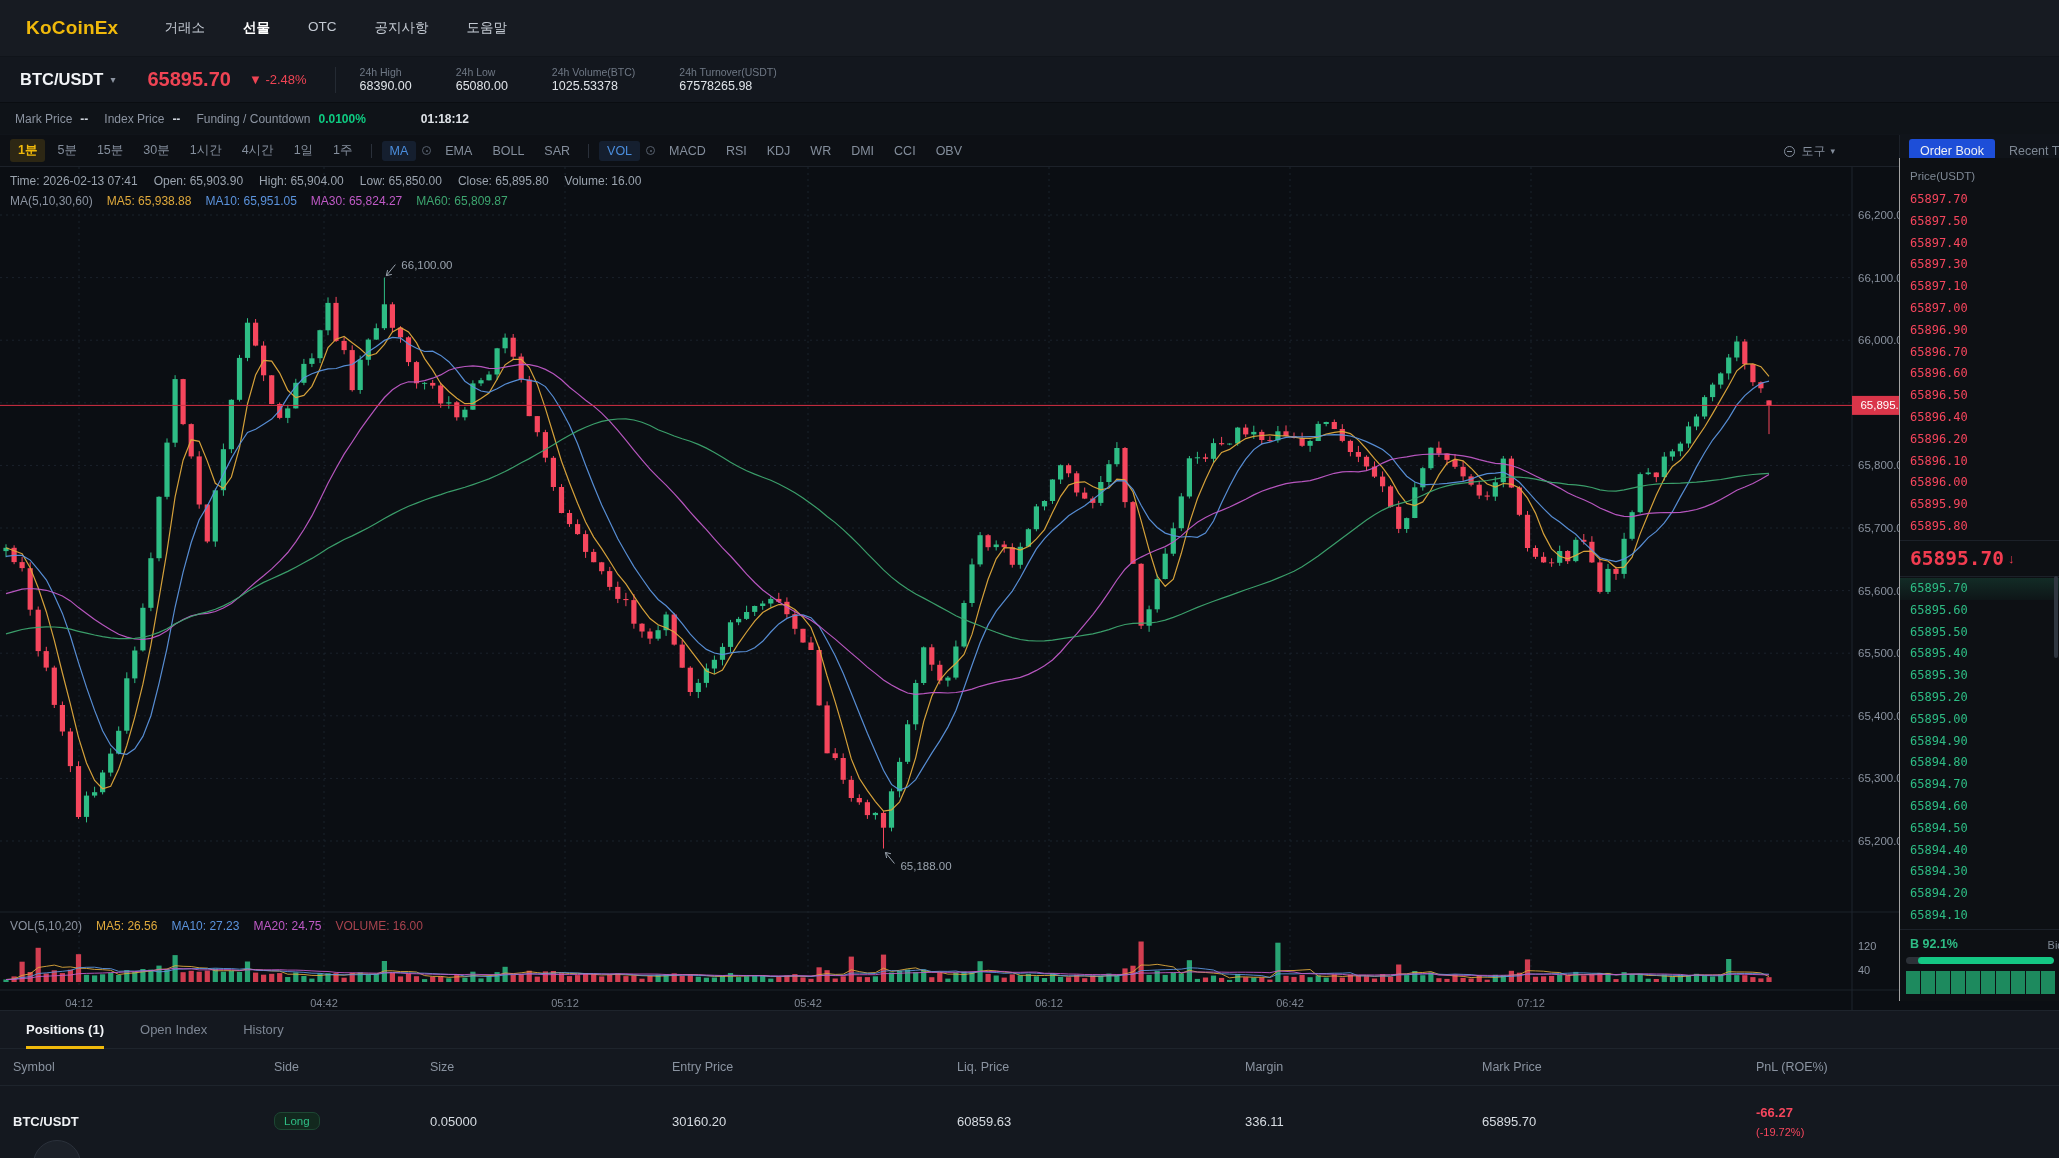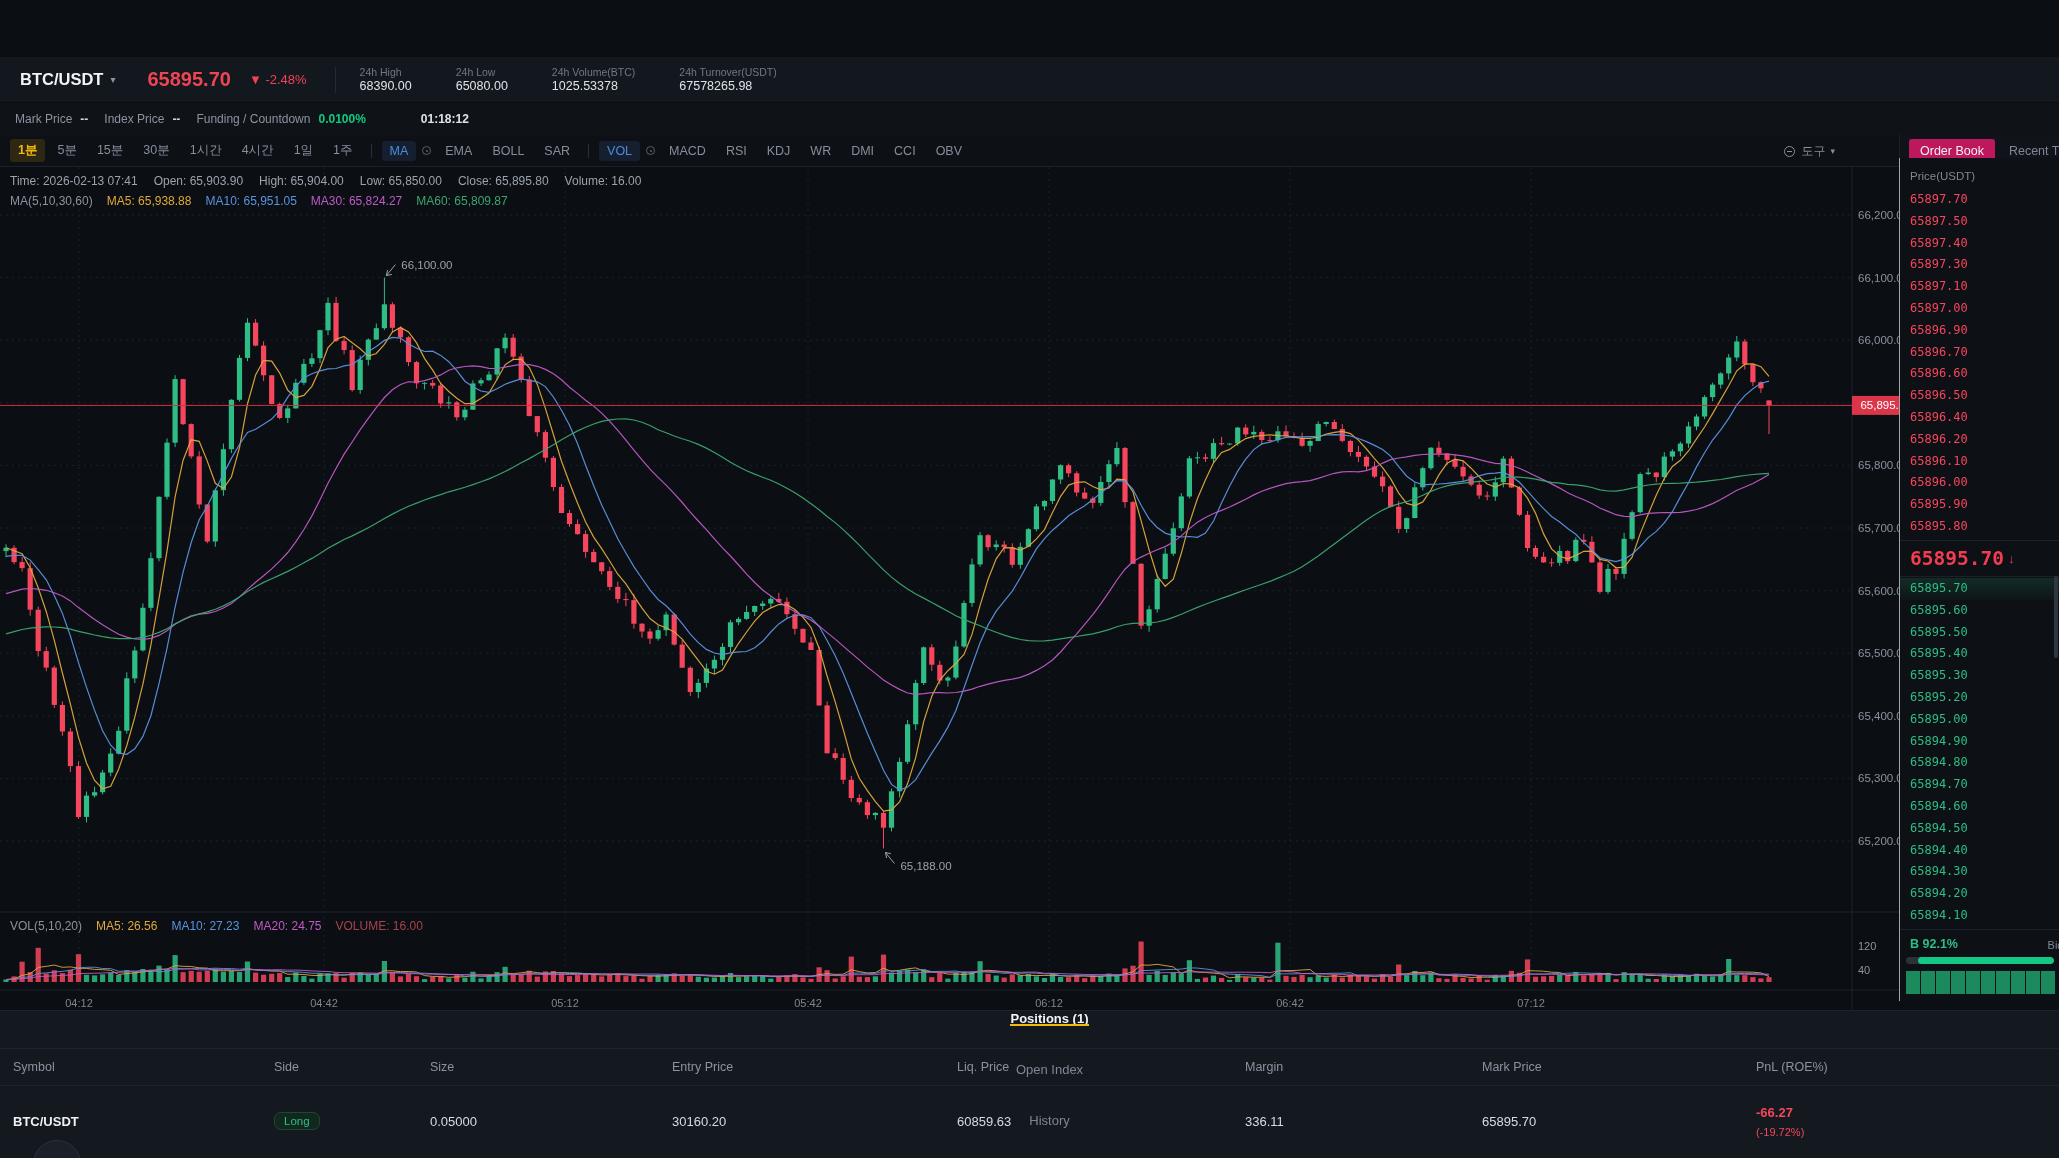--- a/index.html
+++ b/index.html
@@ -50,21 +50,21 @@
   .gear { width:9px; height:9px; border:1px solid #565f6c; border-radius:50%; display:inline-block; margin:0 2px; position:relative; }
   .gear::after { content:""; position:absolute; left:2.5px; top:2.5px; width:2px; height:2px; background:#565f6c; border-radius:50%; }
   .tools-wrap { position:absolute; right:224px; top:0; height:32px; display:flex; align-items:center; color:#848e9c; cursor:pointer; }
   .tools-icon { width:11px; height:11px; border:1px solid #848e9c; border-radius:50%; margin-right:6px; position:relative; }
   .tools-icon::after { content:""; position:absolute; left:2px; top:4.5px; width:5px; height:1px; background:#848e9c; }
   .tools-caret { font-size:9px; margin-left:5px; }
   .panel-tabs { position:absolute; left:1899px; top:0; width:160px; height:32px; background:#10141a;
     display:flex; align-items:center; gap:14px; padding-left:9px; overflow:hidden; white-space:nowrap;
     border-left:1px solid #1c2129; }
   .ptab { color:#7e8894; font-size:12.5px; cursor:pointer; white-space:nowrap; }
-  .ptab.active { color:#eef0f3; background:#be185d; padding:5px 11px; border-radius:3px; }
+  .ptab.active { color:#eef0f3; background:#1d4ed8; padding:5px 11px; border-radius:3px; }
 
   
   .chart-region { position:absolute; left:0; top:167px; width:1920px; height:843px; background:#0b0e13; }
   .legend-row { position:absolute; left:10px; display:flex; gap:16px; font-size:12px; color:#9aa3ae; pointer-events:none; white-space:nowrap; }
   #legend-ohlc { top:7px; }
   #legend-ma { top:27px; gap:14px; }
   #legend-vol { top:752px; gap:14px; }
 
   
   .orderbook { position:absolute; left:1899px; top:158px; width:160px; height:843px;
@@ -86,21 +86,21 @@
   .ob-ratio { position:absolute; left:10px; top:779px; width:150px; font-size:12.5px; font-weight:bold; color:#2ebd85; }
   .ob-side-label { position:absolute; right:-10px; top:781px; font-size:11px; color:#7e8894; font-weight:normal; }
   .ob-bar { position:absolute; left:6px; top:799px; width:148px; height:7px; border-radius:3.5px; background:#2c3138; overflow:hidden; }
   .ob-bar-fill { position:absolute; right:0; top:0; height:7px; background:#14c784; border-radius:3.5px; }
   .ob-blocks { position:absolute; left:6px; top:813px; display:flex; gap:1.5px; }
   .ob-block { width:13.5px; height:23px; background:#1d8a5e; }
   .ob-scroll { position:absolute; right:1px; top:418px; width:4px; height:82px; background:#2f3640; border-radius:2px; }
 
   
   .positions { position:absolute; left:0; top:1010px; width:2059px; height:148px; background:#14181f; border-top:1px solid #1e242c; }
-  .pos-tabs { display:flex; gap:36px; align-items:center; height:38px; padding-left:40px; border-bottom:1px solid #1e242c;flex-direction:column; }
+  .pos-tabs { display:flex; gap:36px; align-items:center; height:38px; padding-left:26px; border-bottom:1px solid #1e242c; }
   .pos-tab { font-size:13px; color:#7e8794; cursor:pointer; position:relative; height:38px; display:flex; align-items:center; }
   .pos-tab.active { color:#f2f4f7; font-weight:bold; }
   .pos-tab.active::after { content:""; position:absolute; left:0; bottom:0; width:100%; height:2.5px; background:#f0b90b; }
   .pos-grid { display:grid; grid-template-columns:261px 156px 242px 285px 288px 237px 274px auto; padding-left:13px; }
   .pos-headers { height:37px; align-items:center; border-bottom:1px solid #1e242c; }
   .pos-headers .hcell { font-size:12.5px; color:#8a93a0; }
   .pos-row { height:70px; align-items:center; }
   .pos-row .cell { font-size:13px; color:#d7dce2; }
   .pos-row .sym { font-weight:bold; color:#eef0f3; }
   .badge-long { display:inline-block; color:#2ebd85; background:#12281e; border:1px solid #1d4733;
@@ -112,20 +112,30 @@
   .fab-circle { position:absolute; left:33px; top:1140px; width:48px; height:48px; border-radius:50%;
     background:#1c2129; border:1px solid #2b313b; }
 
   svg text { font-family:"Liberation Sans", sans-serif; }
 </style>
 </head>
 <body>
 
 <div class="app">
 
+  <header class="navbar">
+    <div class="brand">KoCoinEx</div>
+    <nav class="nav-items" id="nav-items">
+        <span class="nav-item">거래소</span>
+        <span class="nav-item active">선물</span>
+        <span class="nav-item">OTC</span>
+        <span class="nav-item">공지사항</span>
+        <span class="nav-item">도움말</span>
+      </nav>
+  </header>
 
   <section class="ticker-bar">
     <div class="symbol-wrap">
       <span class="symbol">BTC/USDT</span>
       <span class="caret">▾</span>
     </div>
     <span class="last-price">65895.70</span>
     <span class="change">
       <span>▼</span>
       <span>-2.48%</span>

